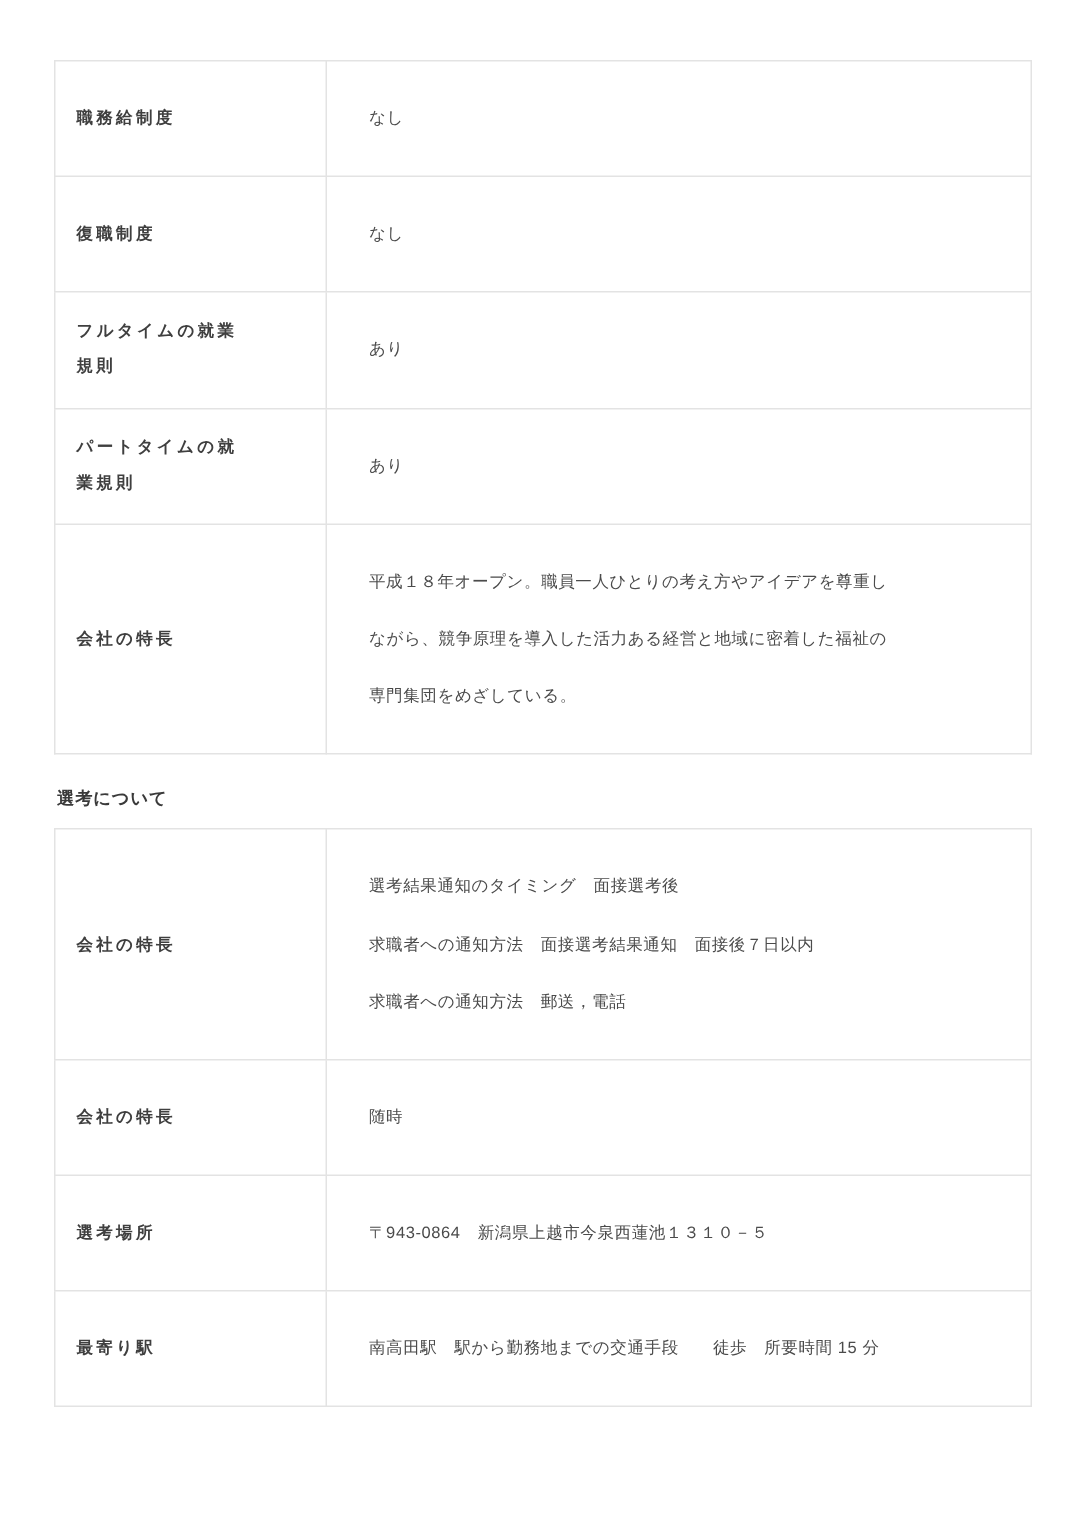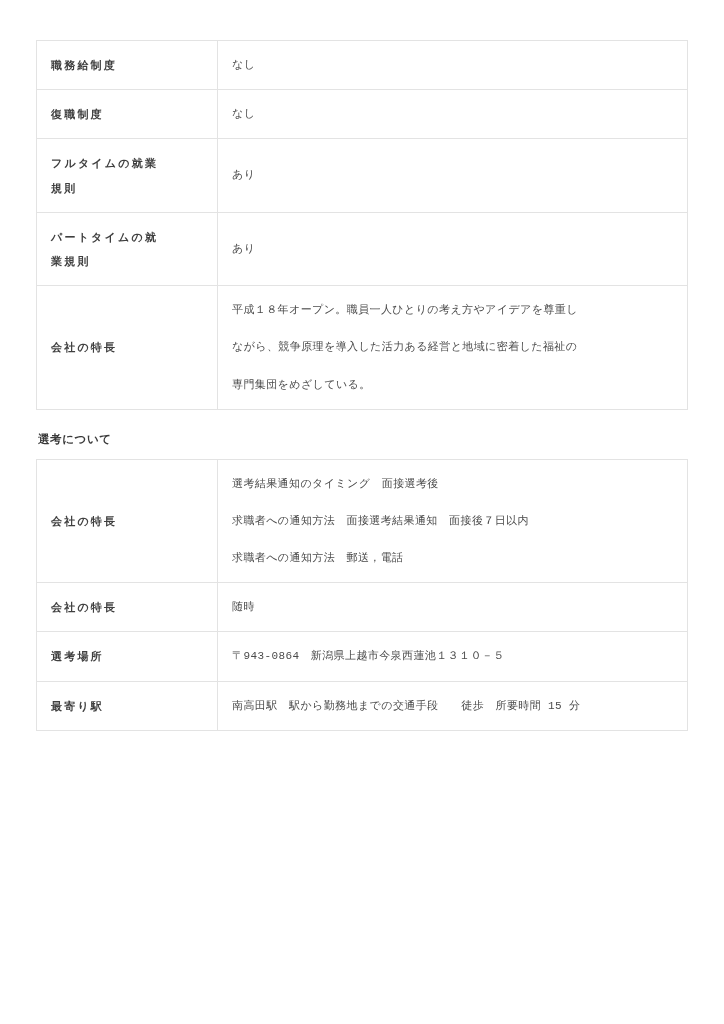--- a/index.html
+++ b/index.html
@@ -39,30 +39,30 @@
     width: 154px;
     font-weight: bold;
     letter-spacing: 2.2px;
     color: #3f3f3f;
   }
   table.info td.value {
     letter-spacing: 0.4px;
     color: #4b4b4b;
   }
   td.value p {
-    margin: 0;
-    font-family: Liberation Mono, monospace;
+    margin: 14px;
   }
   td.value p + p {
     margin-top: 13px;
   }
   td.label p {
     margin: 0;
   }
   td.label p + p {
+    font-family: Liberation Mono, monospace;
   }
   .section-heading {
     font-size: 11.5px;
     font-weight: bold;
     color: #3a3a3a;
     letter-spacing: 0.6px;
     margin: 22px 0 12px 2px;
   }
   .spacer-bottom {
     height: 40px;

